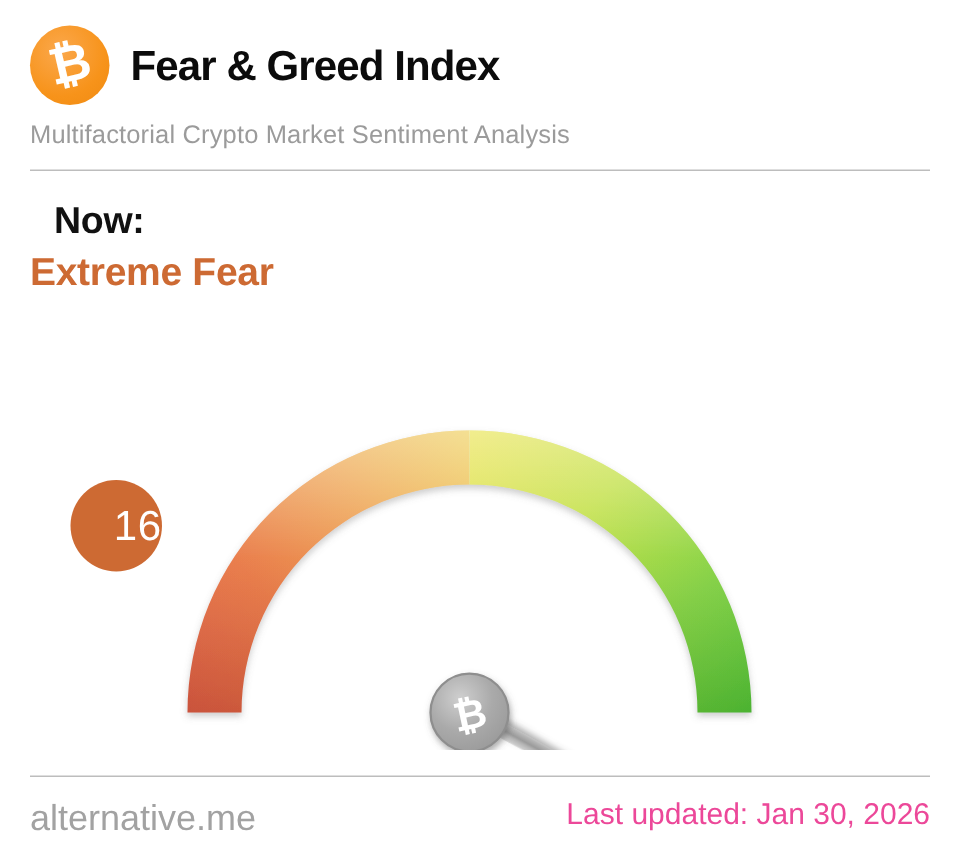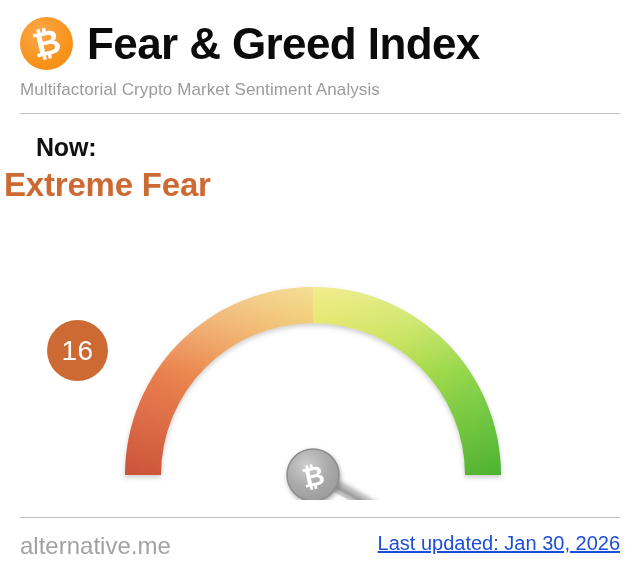--- a/index.html
+++ b/index.html
@@ -48,21 +48,21 @@
   .btc-logo span {
     color: #ffffff;
     font-size: 34px;
     font-weight: bold;
     line-height: 1;
     font-family: "DejaVu Sans", sans-serif;
     transform: rotate(-13deg) translateY(-1px);
   }
   .page-title {
     margin-left: 14px;
-    font-size: 44px;
+    font-size: 28px;
     font-weight: bold;
     color: #0b0b0b;
     letter-spacing: -0.6px;
     line-height: 1;
     white-space: nowrap;
   }
   .subtitle {
     position: absolute;
     left: 20px;
     top: 80px;
@@ -86,23 +86,23 @@
     left: 36px;
     top: 135px;
     font-size: 25px;
     font-weight: bold;
     color: #111111;
     line-height: 1;
     letter-spacing: -0.2px;
   }
   .classification {
     position: absolute;
-    left: 4px;
+    left: 20px;
     top: 168px;
-    font-size: 33px;
+    font-size: 26px;
     font-weight: bold;
     line-height: 1;
     letter-spacing: -0.2px;
     color: #cd6a33;
   }
 
   
   .gauge-wrap {
     position: absolute;
     left: 0;
@@ -122,21 +122,21 @@
   .value-badge {
     position: absolute;
     left: 47px;
     top: 320px;
     width: 61px;
     height: 61px;
     border-radius: 50%;
     background: #cd6a33;
     display: flex;
     align-items: center;
-    justify-content: center;
+    justify-content: flex-end;
   }
   .value-badge span {
     color: #ffffff;
     font-size: 28px;
     line-height: 1;
     letter-spacing: 0.5px;
   }
 
   
   .footer-rule {
@@ -152,24 +152,23 @@
     left: 20px;
     top: 532px;
     font-size: 24px;
     color: #a2a2a2;
   }
   .footer-right {
     position: absolute;
     right: 20px;
     top: 532px;
     font-size: 20px;
-    color: #1d4ed8;
+    color: #ec4899;
     text-align: center;
     white-space: nowrap;
-    text-decoration: underline;
   }
 </style>
 </head>
 <body>
 
 <div id="app">
 
   <div class="header">
     <div class="brand-row">
       <div class="btc-logo">

